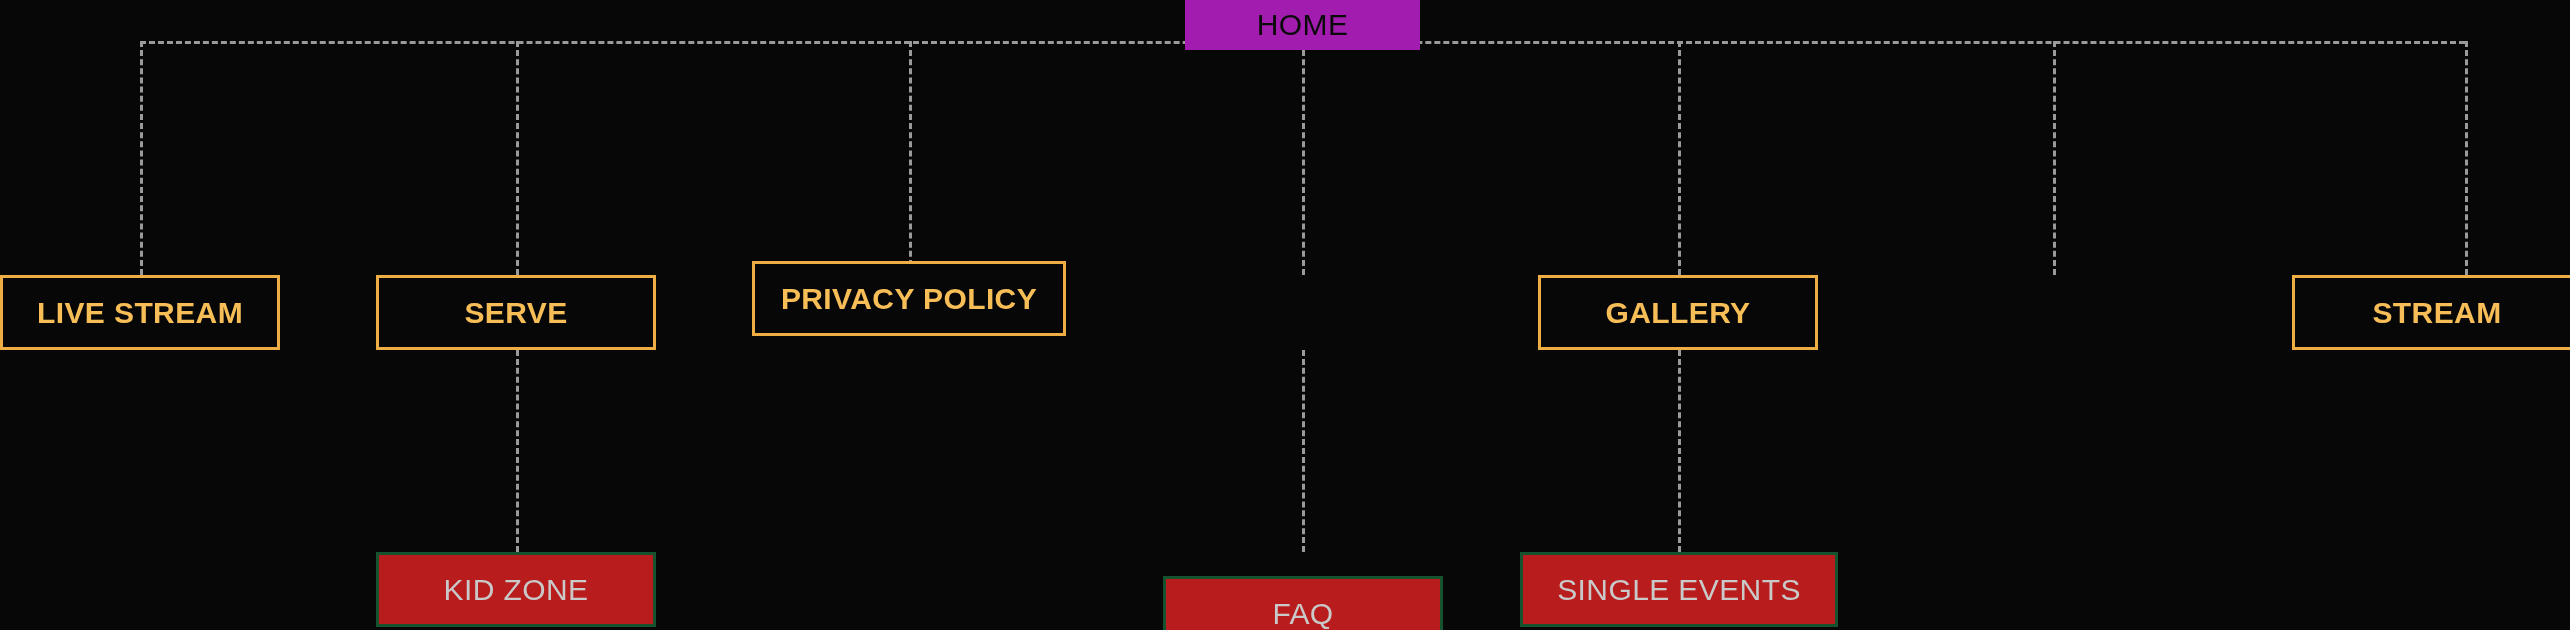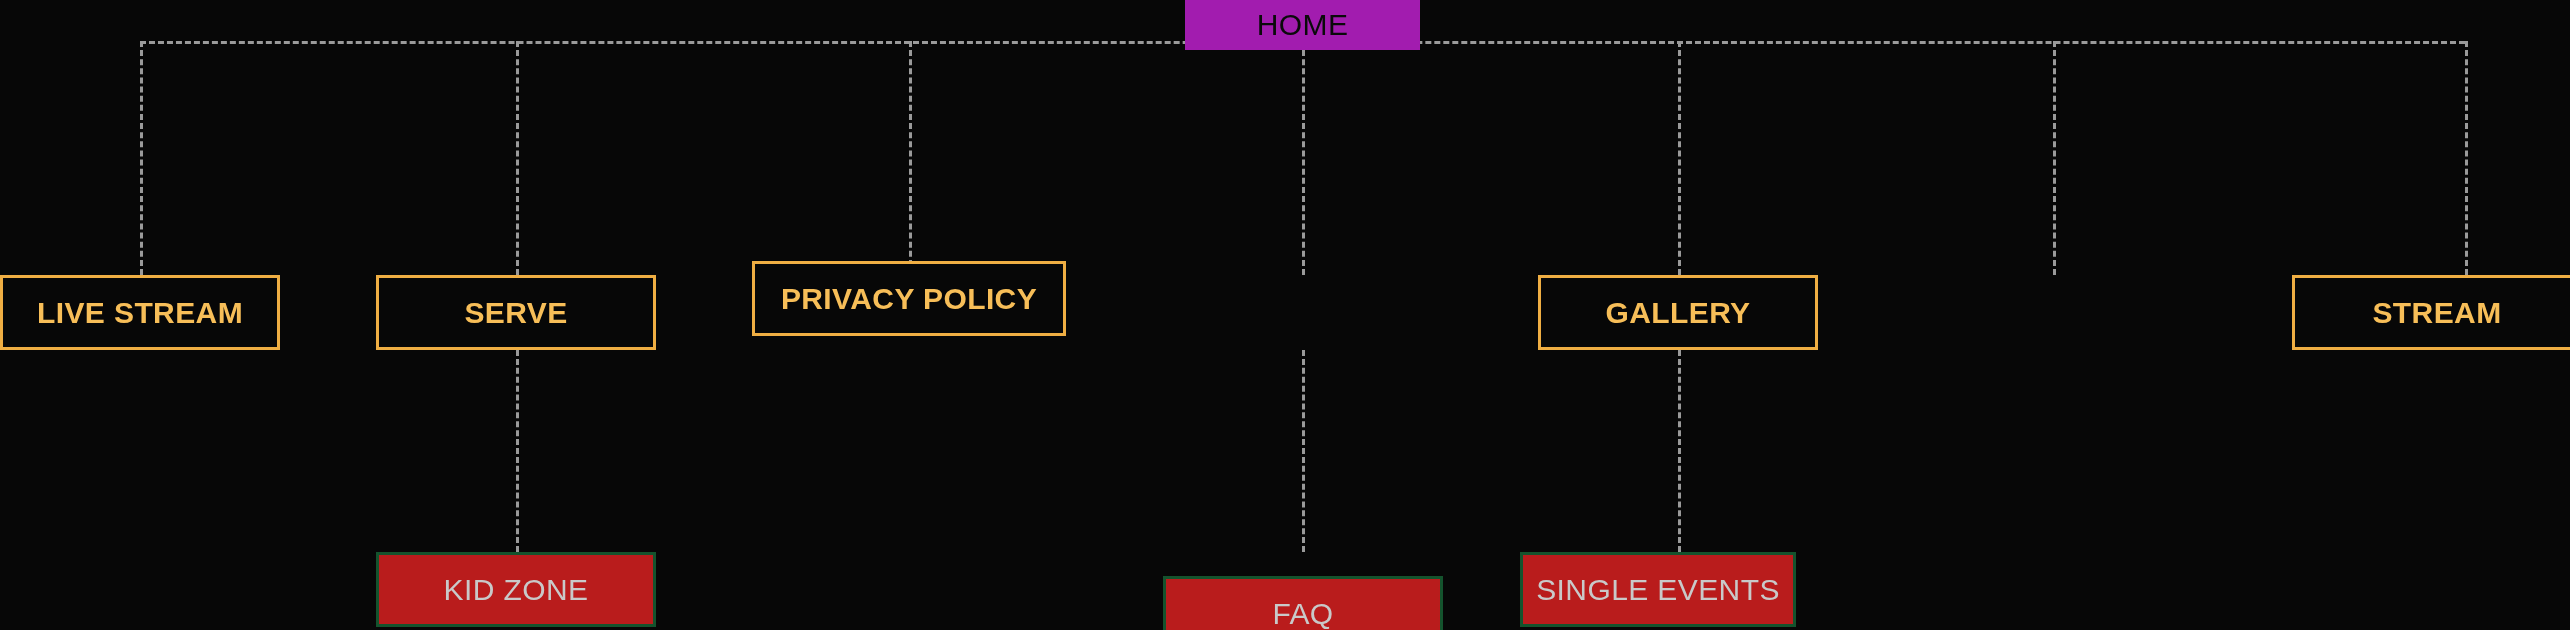--- a/index.html
+++ b/index.html
@@ -131,17 +131,17 @@
   </div>
 
   <div class="node level2" style="left:376px; top:552px; width:280px; height:75px;">
     <span class="node-label">KID ZONE</span>
   </div>
 
   <div class="node level2" style="left:1163px; top:552px; width:280px; height:75px;margin-top:24px;">
     <span class="node-label">FAQ</span>
   </div>
 
-  <div class="node level2" style="left:1520px; top:552px; width:276px; height:75px;">
+  <div class="node level2" style="left:1520px; top:552px; width:318px; height:75px;">
     <span class="node-label">SINGLE EVENTS</span>
   </div>
 
 </div>
 
 </body></html>

